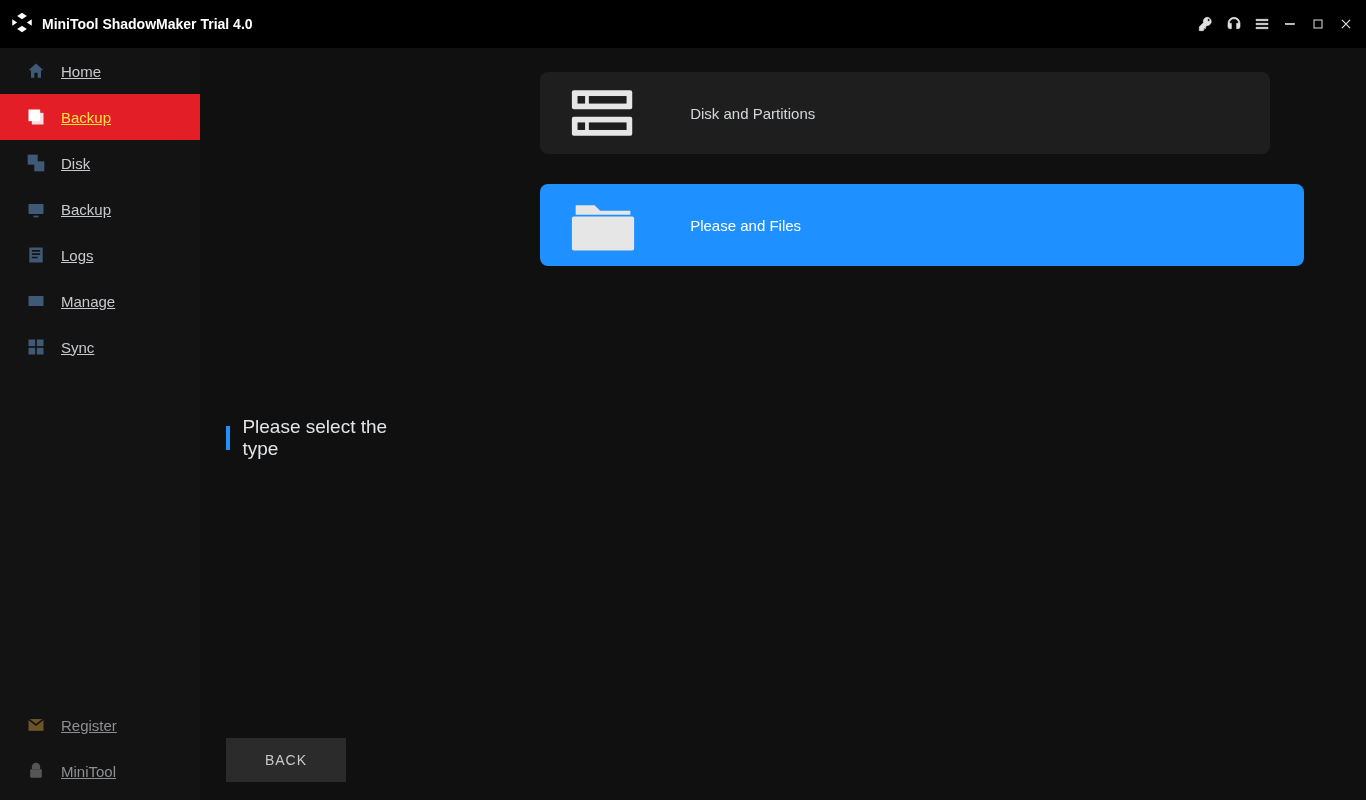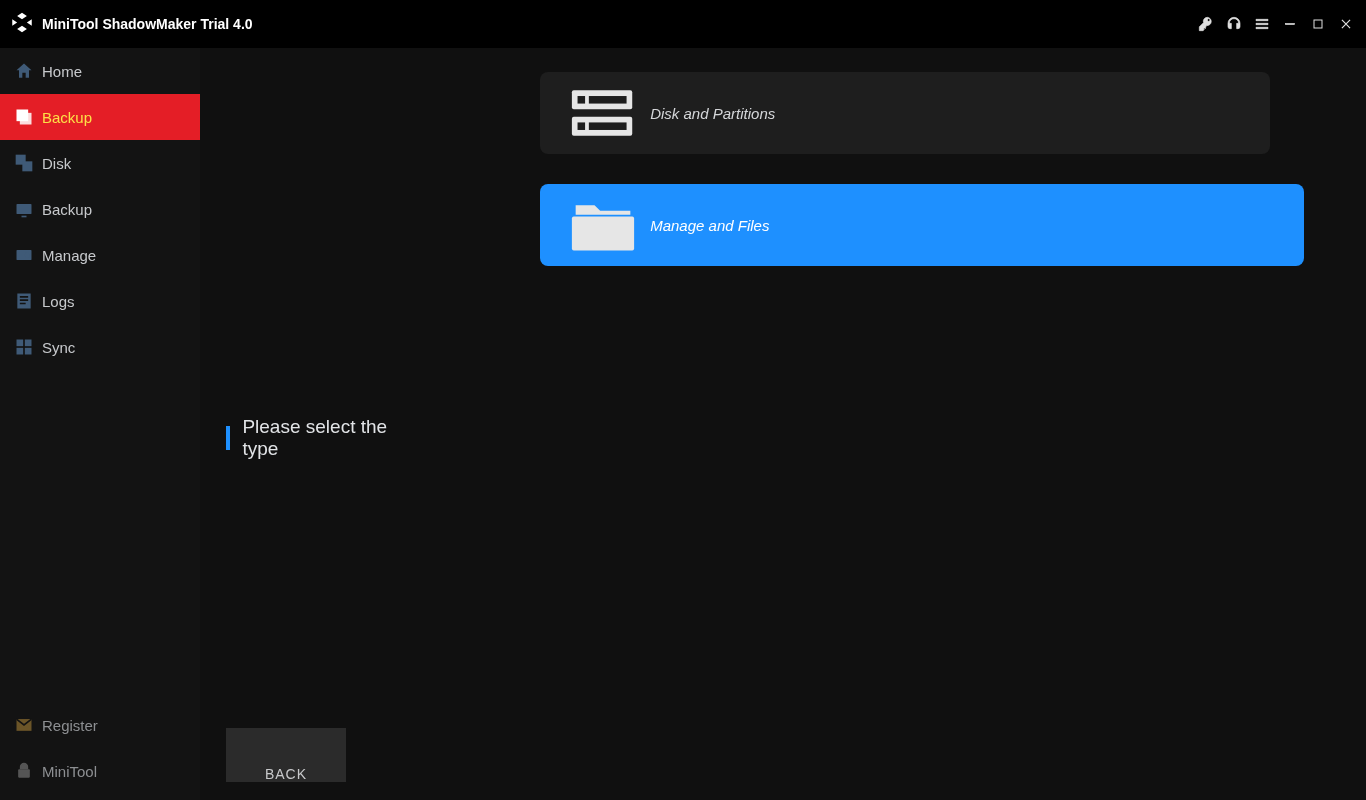--- a/index.html
+++ b/index.html
@@ -20,22 +20,22 @@
   .title { margin-left: 6px; font-size: 14px; font-weight: 700; color:#fff; }
   .tb-spacer { flex: 1; }
   .tb-btn { width: 28px; height: 28px; display:flex;align-items:center;justify-content:center; cursor:pointer;}
   .tb-btn svg { stroke:#e0e0e0; fill:#e0e0e0; }
 
   .body { display:flex; height: calc(800px - 48px); }
   .sidebar { width: 200px; background:#131313; display:flex; flex-direction:column; }
   .sidenav { padding-top:0; }
   .navitem {
     height:46px; display:flex; align-items:center;
-    padding-left:13px; gap:7px; cursor:pointer;
-    color:#c7c9cc; font-size:15px;
+    padding-left:25px; gap:14px; cursor:pointer;
+    color:#c7c9cc; font-size:15px;text-decoration:underline;
   }
   .navitem .nicon{ width:22px; height:22px; display:flex;align-items:center;justify-content:center; }
   .navitem.active { background:#e41e26; color:#fde047; }
   .navitem:not(.active) .nicon svg path,
   .navitem:not(.active) .nicon svg rect { fill:#3f5a77; }
   .side-footer { margin-top:auto; padding-bottom:6px;}
   .side-footer .navitem { color:#8d8f92;}
   .side-footer .nicon svg path,
   .side-footer .nicon svg rect { fill:#6b5528 !important; }
   .side-footer .navitem:last-child .nicon svg path,
@@ -43,31 +43,31 @@
 
   .main { flex:1; background:#101010; display:flex; flex-direction:row; position:relative; }
   .headrow { display:flex; align-items:center; margin:38px 0 10px 26px; }
   .headmark { width:5px; height:24px; background:#1e90ff; margin-right:12px;}
   .headtext { font-size:19px; color:#e2e4e7;}
   .divider { height:1px; background:#2a2a2a; margin:0 54px 0 26px;}
 
   .cards { margin:24px 0 0 54px; width: 930px; display:flex; flex-direction:column; gap:30px; }
   .card {
     height:82px; border-radius:8px; display:flex; align-items:center;
-    padding-left:30px; gap:14px; cursor:pointer;font-style:italic;
+    padding-left:30px; gap:54px; cursor:pointer;
   }
   .card.dark { background:#1e1e1e; width: 730px; color:#d5d7da;}
   .card.blue { background:#1e90ff; width:764px; color:#fff;}
   .cicon { width:66px; height:58px; display:flex;align-items:center;justify-content:center;}
   .clabel { font-size:15px; }
 
   .backbar { position:absolute; left:26px; bottom:18px;}
   .backbtn {
-    width:120px; height:54px; background:#2b2b2b; color:#c8c9cb;
-    display:flex;align-items:flex-end;justify-content:center;
+    width:120px; height:44px; background:#2b2b2b; color:#c8c9cb;
+    display:flex;align-items:center;justify-content:center;
     font-size:14px; letter-spacing:1px; cursor:pointer;
   }
 </style>
 </head>
 <body>
 
 <div class="titlebar">
   <span class="logo">
     <svg viewBox="0 0 32 32" width="26" height="26">
         <path fill="#fff" d="M16 2l6 4-6 4-6-4zM4 10l6 4-6 4zM28 10l-6 4 6 4zM16 18l6 4-6 4-6-4z"></path>
@@ -142,34 +142,34 @@
             <svg viewBox="0 0 24 24" width="20" height="20">
               <rect x="3" y="6" width="18" height="12" rx="1"></rect>
               <path d="M9 20h6v2H9z"></path>
             </svg>
           </span>
         <span>Backup</span>
       </div>
       <div class="navitem">
         <span class="nicon">
             <svg viewBox="0 0 24 24" width="20" height="20">
+              <rect x="4" y="3" width="16" height="18"></rect>
+              <path d="M7 7h10M7 11h10M7 15h7" stroke="#131313" stroke-width="2"></path>
+            </svg>
+          </span>
+        <span>Logs</span>
+      </div>
+      <div class="navitem">
+        <span class="nicon">
+            <svg viewBox="0 0 24 24" width="20" height="20">
               <rect x="3" y="6" width="18" height="12" rx="1"></rect>
               <path d="M16 15a3 3 0 100-6 3 3 0 000 6z" fill="#131313"></path>
             </svg>
           </span>
         <span>Manage</span>
-      </div>
-      <div class="navitem">
-        <span class="nicon">
-            <svg viewBox="0 0 24 24" width="20" height="20">
-              <rect x="4" y="3" width="16" height="18"></rect>
-              <path d="M7 7h10M7 11h10M7 15h7" stroke="#131313" stroke-width="2"></path>
-            </svg>
-          </span>
-        <span>Logs</span>
       </div>
       <div class="navitem">
         <span class="nicon">
             <svg viewBox="0 0 24 24" width="20" height="20">
               <rect x="3" y="3" width="8" height="8"></rect>
               <rect x="13" y="3" width="8" height="8"></rect>
               <rect x="3" y="13" width="8" height="8"></rect>
               <rect x="13" y="13" width="8" height="8"></rect>
             </svg>
           </span>
@@ -220,21 +220,21 @@
         <span class="clabel">Disk and Partitions</span>
       </div>
 
       <div class="card blue">
         <span class="cicon">
           <svg viewBox="0 0 70 58" width="66" height="58">
             <path d="M6 8h20l6 6h32v4H6z" fill="#e6e6e6"></path>
             <rect x="2" y="20" width="66" height="36" rx="2" fill="#e6e6e6"></rect>
           </svg>
         </span>
-        <span class="clabel">Manage and Files</span>
+        <span class="clabel">Please and Files</span>
       </div>
     </div>
 
     <div class="backbar">
       <div class="backbtn">
         <span>BACK</span>
       </div>
     </div>
   </div>
 </div>

